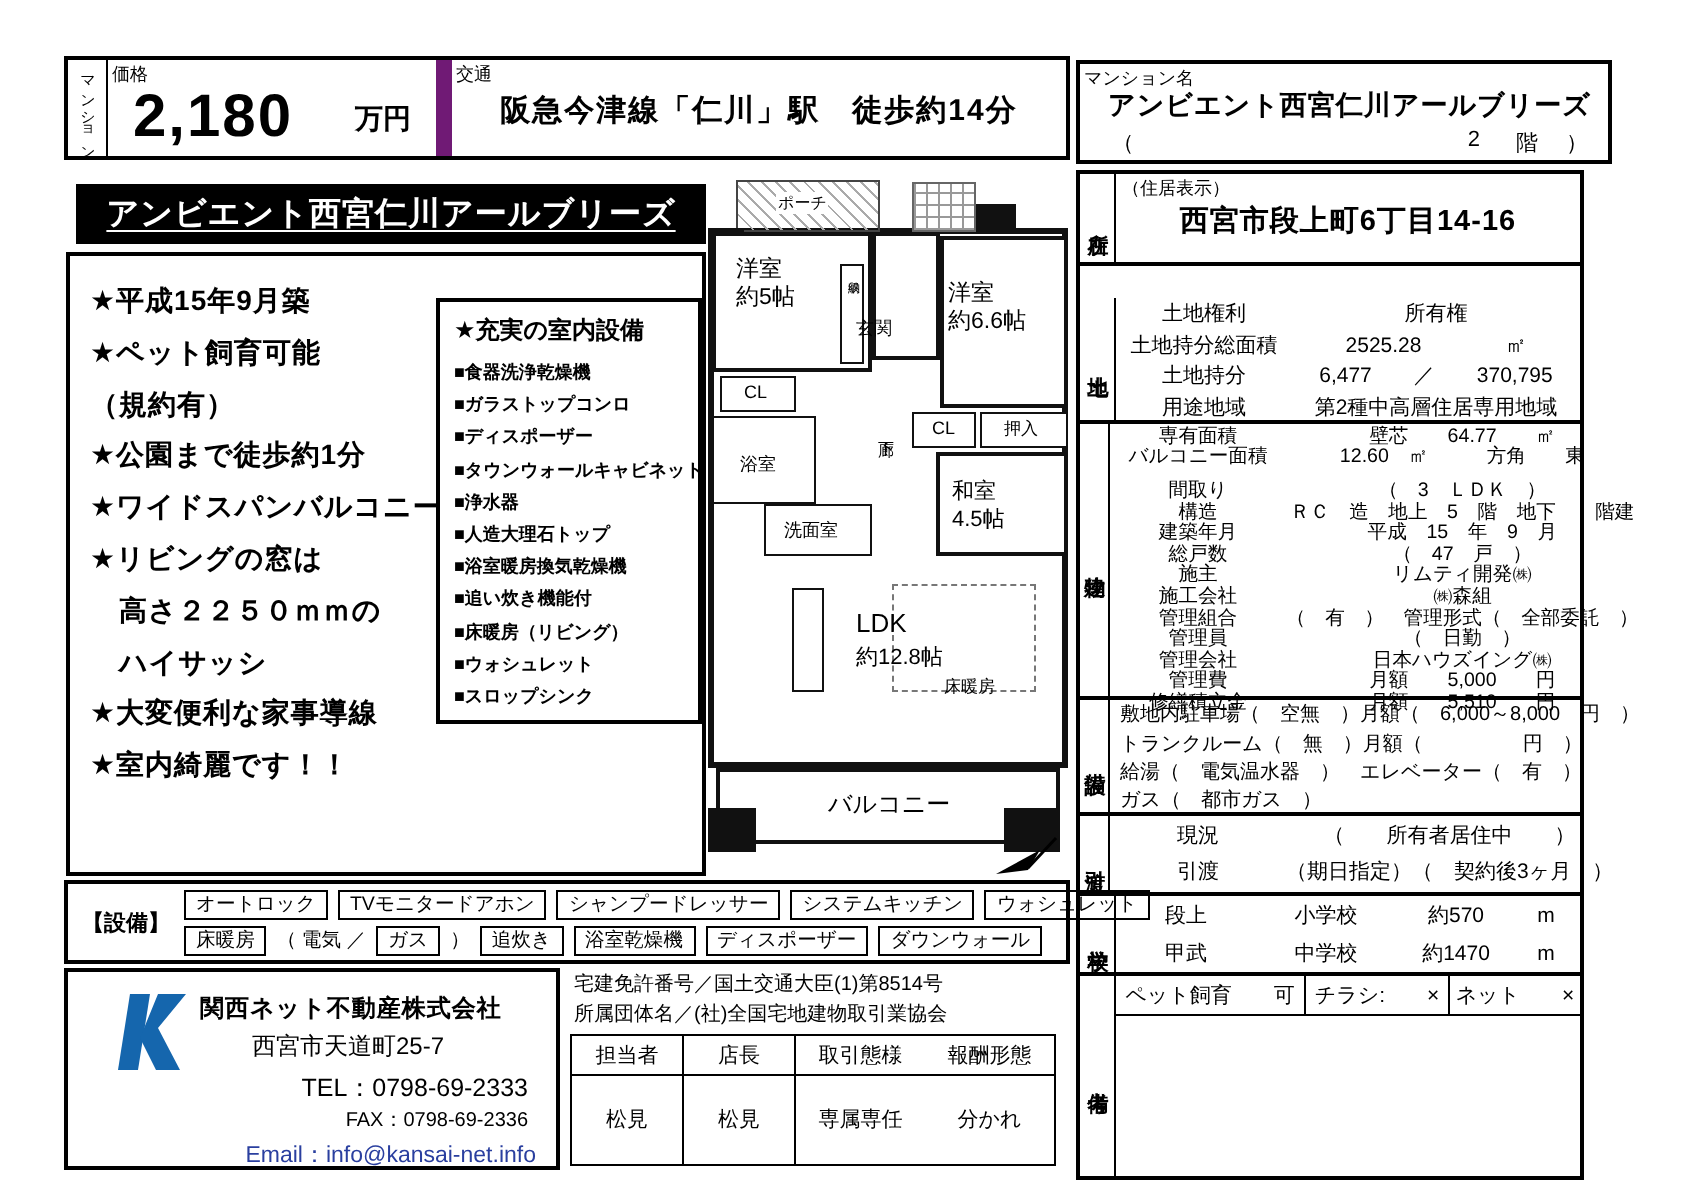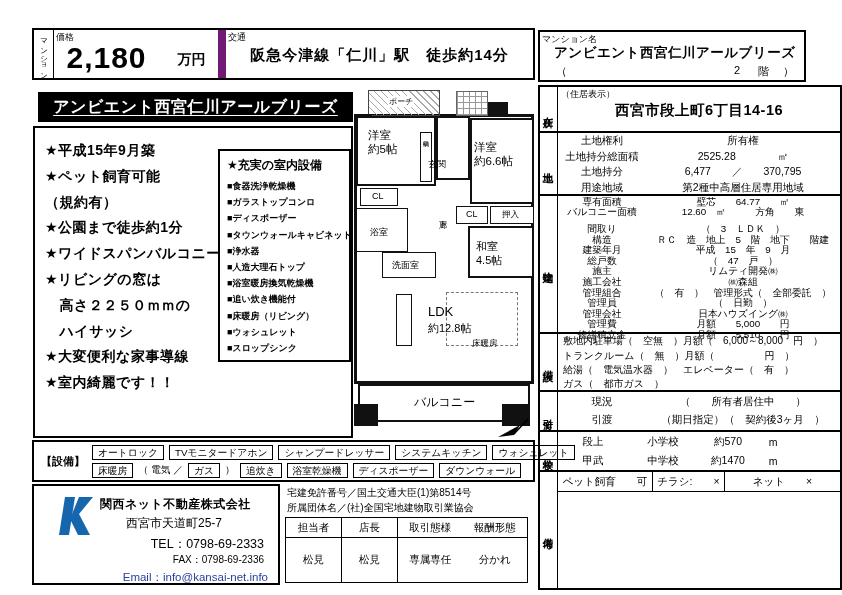--- a/index.html
+++ b/index.html
@@ -44,32 +44,32 @@
   .pillar { position:absolute; background:#111; }
   #outline { position:absolute; left:2px; top:26px; width:180px; height:270px; border:3px solid #111; }
   #porch { position:absolute; left:16px; top:2px; width:72px; height:26px; border:1px solid #444;
      background:repeating-linear-gradient(45deg,#aaa 0 1px,transparent 1px 5px); }
   #stairs { position:absolute; left:104px; top:3px; width:32px; height:25px; border:1px solid #666;
      background-image:repeating-linear-gradient(0deg,#999 0 1px,transparent 1px 6px),repeating-linear-gradient(90deg,#999 0 1px,transparent 1px 6px); }
   #heat-rect { position:absolute; left:94px; top:204px; width:72px; height:54px; border:1.5px dashed #777; }
   #balcony-rect { position:absolute; left:6px; top:296px; width:172px; height:38px; border:2px solid #111; }
 
   
-  #right-box { left:538px; top:85px; width:304px; height:505px; border:2px solid #000; display:flex; flex-direction:column; }
+  #right-box { left:538px; top:85px; width:254px; height:505px; border:2px solid #000; display:flex; flex-direction:column; }
   .sect { display:flex; border-bottom:2px solid #000; }
   .sect:last-child { border-bottom:none; }
   .sect-label { width:18px; border-right:1px solid #000; display:flex; align-items:center; justify-content:center; font-size:10.5px; font-weight:bold; }
   .sect-body { flex:1; position:relative; }
   .irow { display:flex; align-items:center; }
   .ik { flex:none; width:88px; text-align:center; white-space:nowrap; }
   .iv { flex:1; text-align:center; white-space:nowrap; }
   #s-location { height:46px; }
   #loc-note { position:absolute; left:3px; top:1px; font-size:9px; }
   #loc-addr { position:absolute; left:0; top:14px; width:100%; text-align:center; font-size:14.5px; font-weight:bold; letter-spacing:0.5px; }
-  #s-land { height:63px; } #s-land .irow { height:15.7px; font-size:10.5px; }
+  #s-land { height:63px;margin-top:16px; } #s-land .irow { height:15.7px; font-size:10.5px; }
   #s-bldg { height:138px; } #s-bldg .irow { height:10.6px; font-size:9.8px; }
   #s-bldg .sect-body { padding-top:1px; }
   #s-fac { height:58px; } #s-fac .frow { height:14.4px; font-size:10px; padding-left:5px; white-space:nowrap; display:flex; align-items:center; }
   #s-hand { height:40px; } #s-hand .irow { height:16px; font-size:10.5px; margin-top:2px; }
   #s-school { height:40px; } .srow { display:flex; height:17px; font-size:10.5px; align-items:center; margin-top:1.5px; }
   .srow .sn { width:70px; text-align:center; } .srow .st { width:70px; text-align:center; }
   .srow .sd { width:60px; text-align:center; } .srow .su { width:30px; text-align:center; }
   #s-remarks { height:118px; flex:1; }
   #pet-row { display:flex; height:20px; border-bottom:1px solid #000; font-size:10.5px; }
   #pet-row .cellp { display:flex; align-items:center; justify-content:center; border-right:1px solid #000; }

